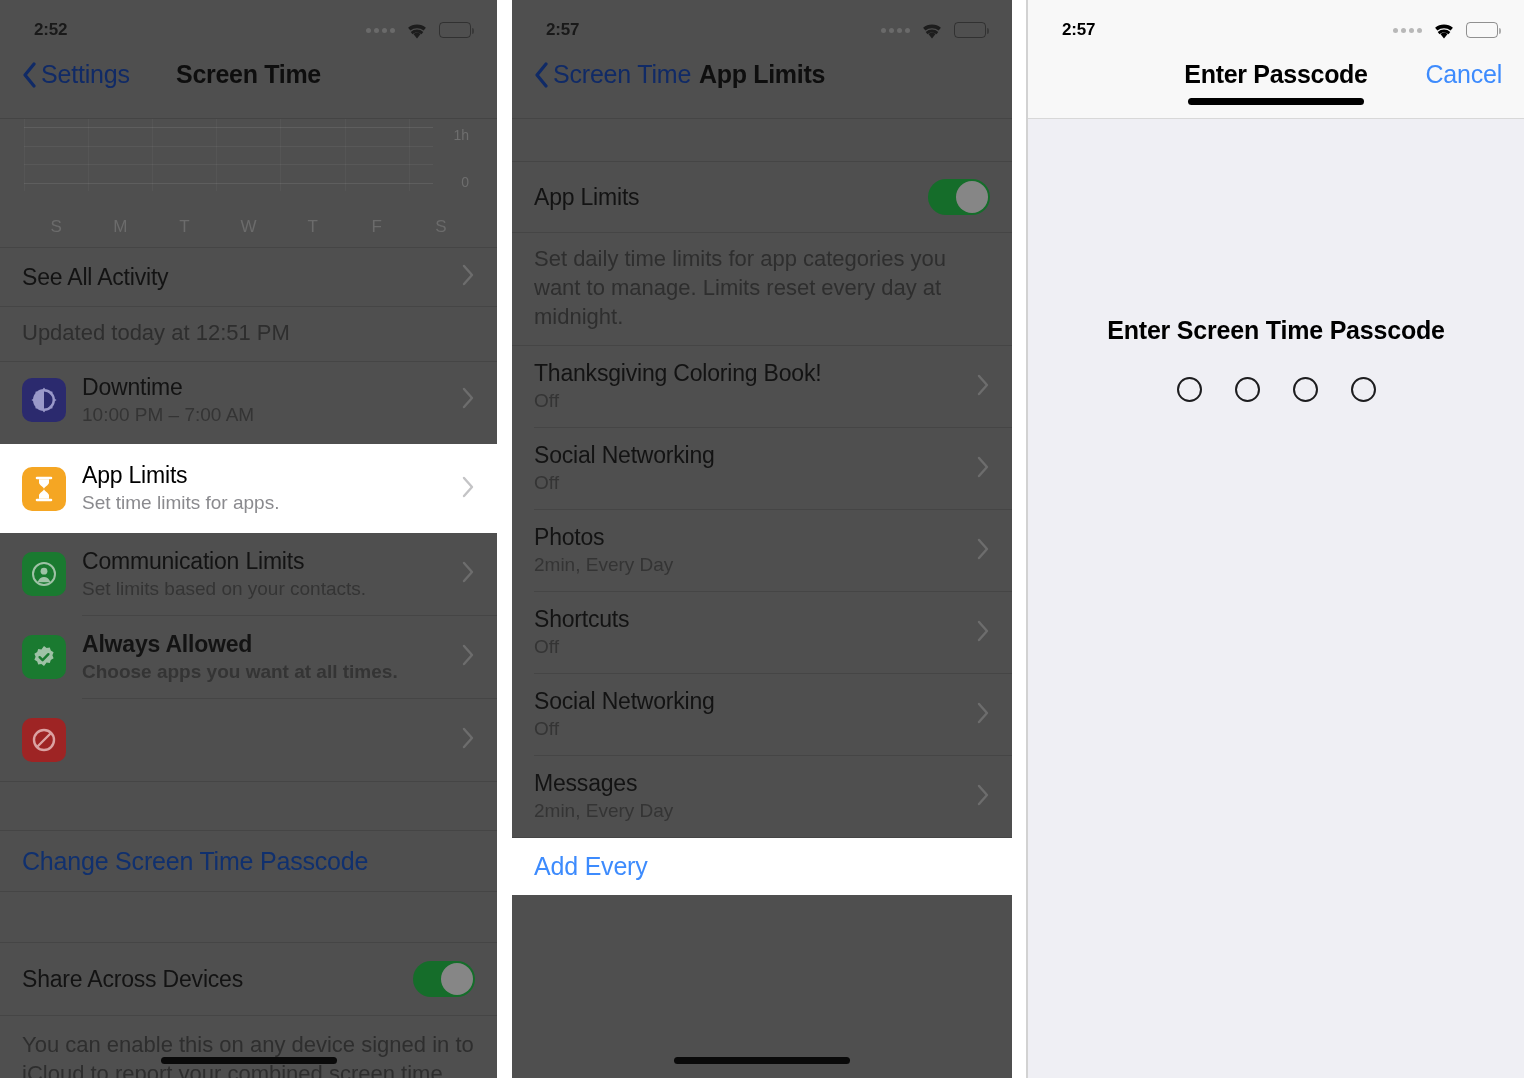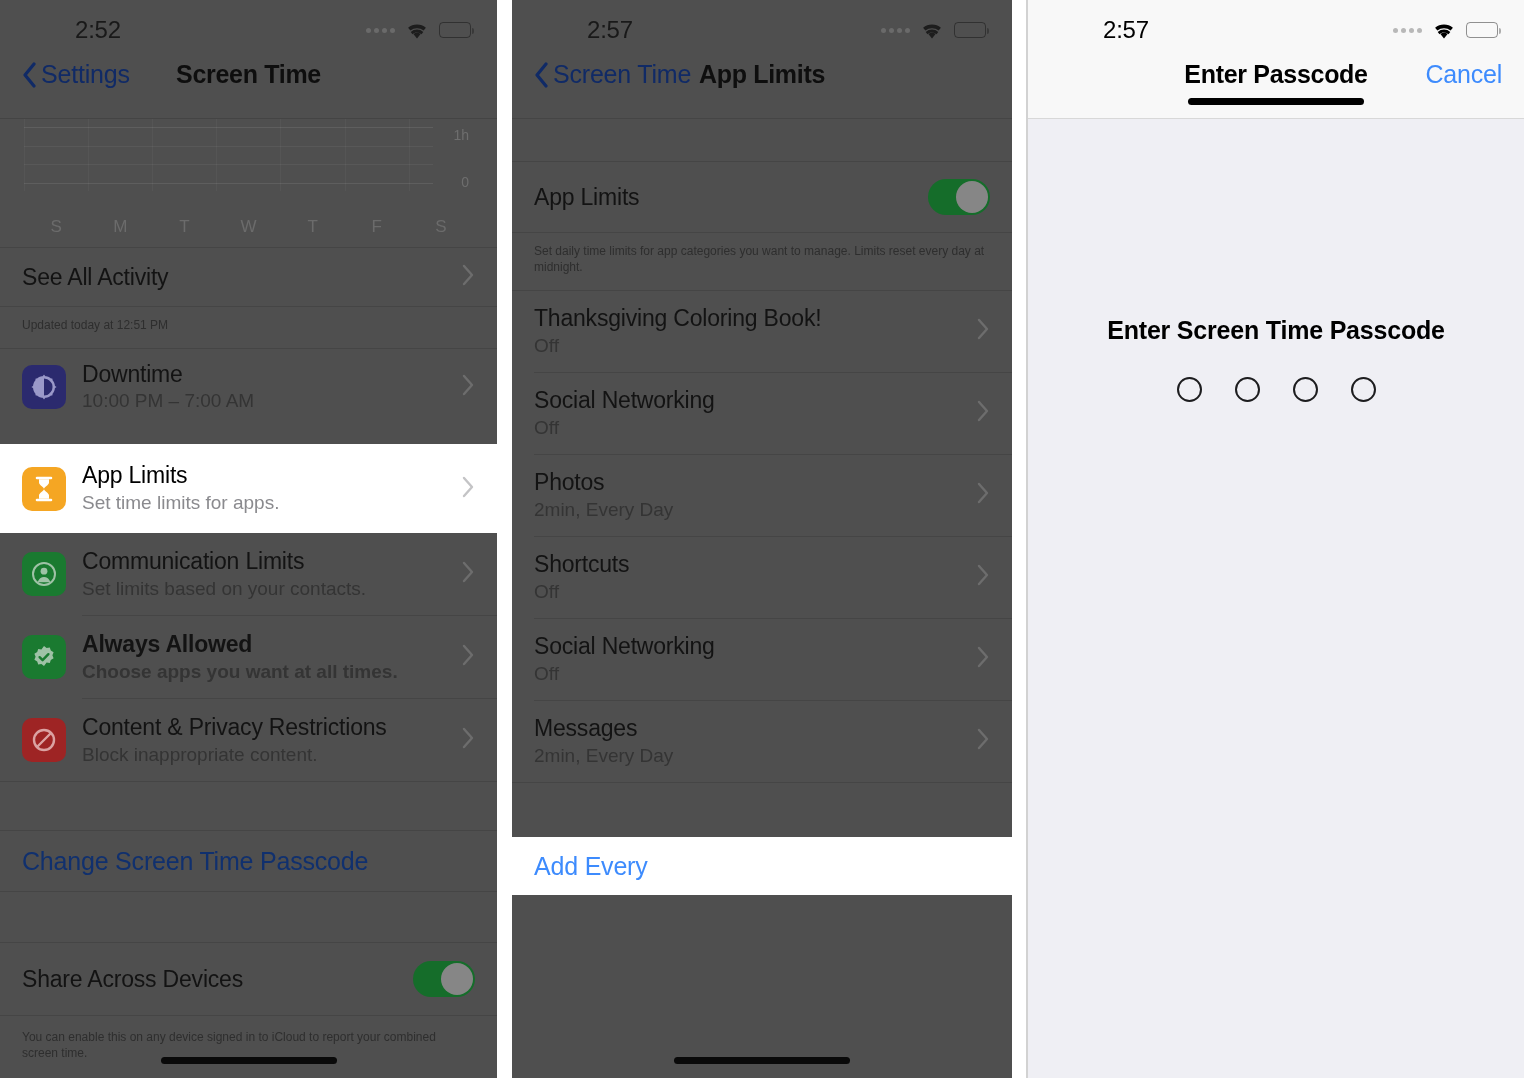--- a/index.html
+++ b/index.html
@@ -35,24 +35,23 @@
   
   .statusbar {
     height: 60px;
     display: flex;
     align-items: center;
     justify-content: space-between;
     padding: 0 26px 0 34px;
     position: relative;
   }
   .sb-time {
-    font-size: 24px;
-    font-weight: normal;
+    font-size: 17px;
+    font-weight: bold;
     letter-spacing: -0.2px;
-    margin-left: 41px;
   }
   .sb-right { display: flex; align-items: center; gap: 9px; }
   .sig-dots { display:flex; gap:3px; align-items:center; }
   .sig-dots i { width:5px; height:5px; border-radius:50%; display:block; }
   .batt {
     width: 32px; height: 16px;
     border-radius: 4px;
     position: relative;
     padding: 2px;
   }
@@ -156,21 +155,21 @@
 
   .light .row-title { color:#000; }
   .light .row-sub { color:#8a8a8e; }
   .light .chev path { stroke:#c4c4c6; }
 
   .rowline { height:1px; background:rgba(0,0,0,.12); margin-left:82px; }
   .rowline.full { margin-left:0; }
 
   .block-gap { height: 40px; }
   .hdr-note {
-    font-size:12px; line-height:1.32; padding: 11px 22px 14px;
+    font-size:22px; line-height:1.32; padding: 11px 22px 14px;
   }
 
   
   .switch {
     width: 62px; height: 36px; border-radius:18px;
     position:relative; flex:0 0 62px; margin-left:auto;
   }
   .switch .knob {
     position:absolute; top:2px; right:2px;
     width:32px; height:32px; border-radius:50%;
@@ -382,24 +381,20 @@
       </div>
       <div class="rowline"></div>
 
       <div class="row" style="min-height:82px;">
         <div class="row-icon" style="background:#9e2424;">
           <svg width="26" height="26" viewBox="0 0 26 26">
             <circle cx="13" cy="13" r="10" fill="none" stroke="#dba2a2" stroke-width="2.4"></circle>
             <path d="M6 20L20 6" stroke="#dba2a2" stroke-width="2.4" stroke-linecap="round"></path>
           </svg>
         </div>
-        <div class="row-text">
-          <div class="row-title">Content &amp; Privacy Restrictions</div>
-          <div class="row-sub">Block inappropriate content.</div>
-        </div>
         <span class="chev">
           <svg width="13" height="22" viewBox="0 0 13 22">
               <path d="M2 2l8 9-8 9" fill="none" stroke-width="2.4" stroke-linecap="round" stroke-linejoin="round"></path>
             </svg>
         </span>
       </div>
       <div class="rowline full"></div>
 
       <div class="block-gap" style="height:48px;"></div>
       <div class="rowline full"></div>

